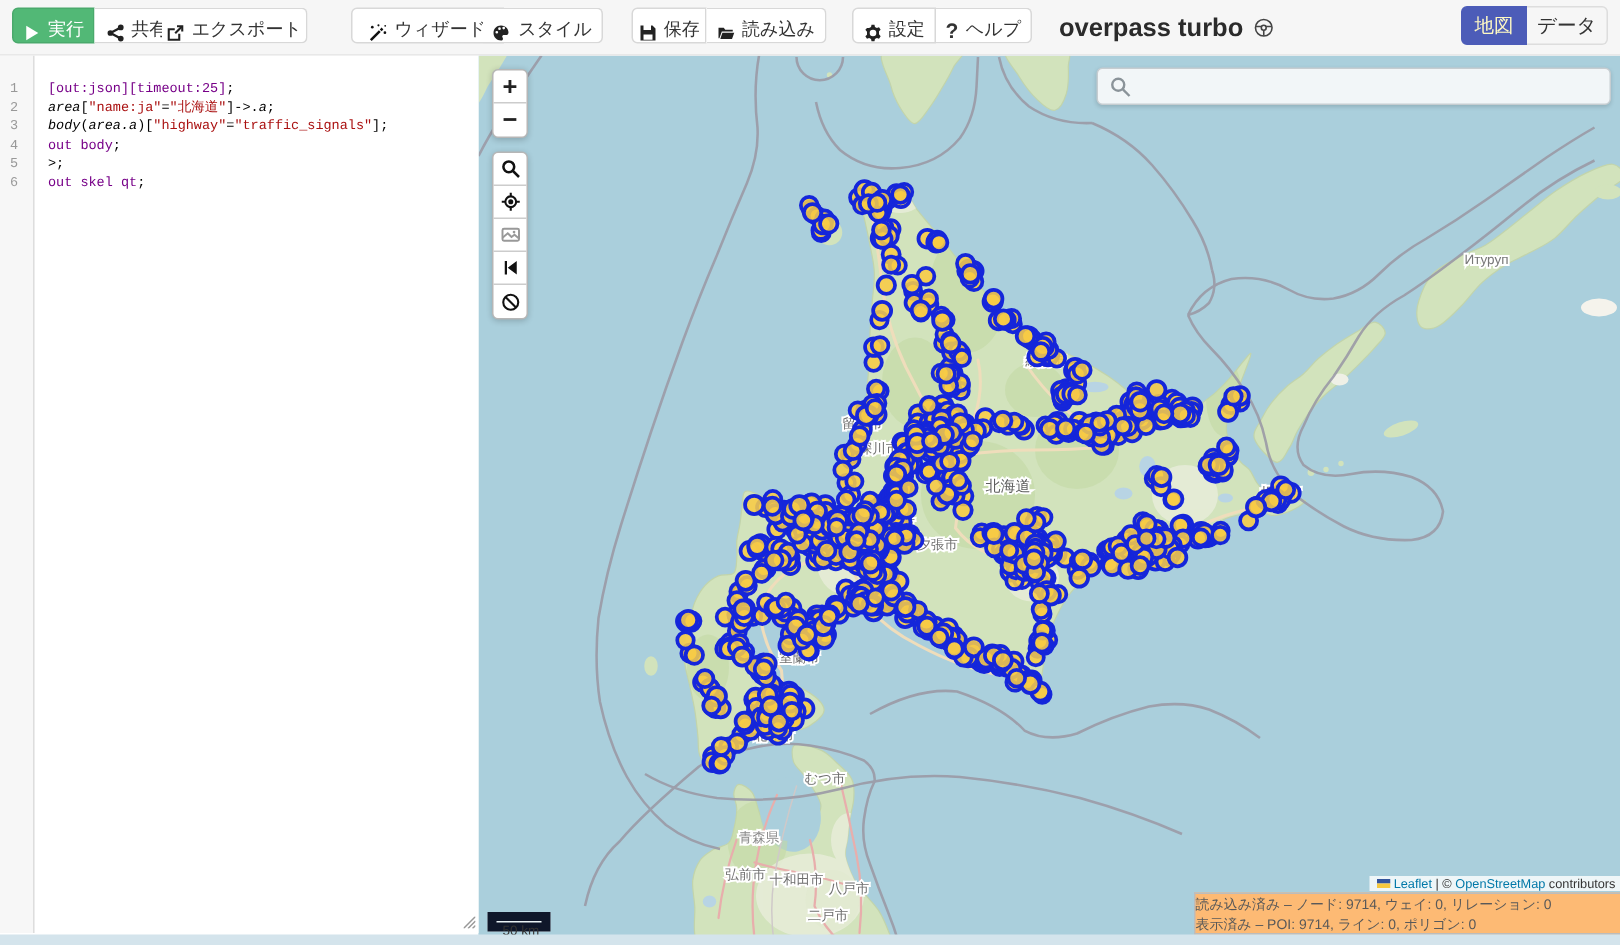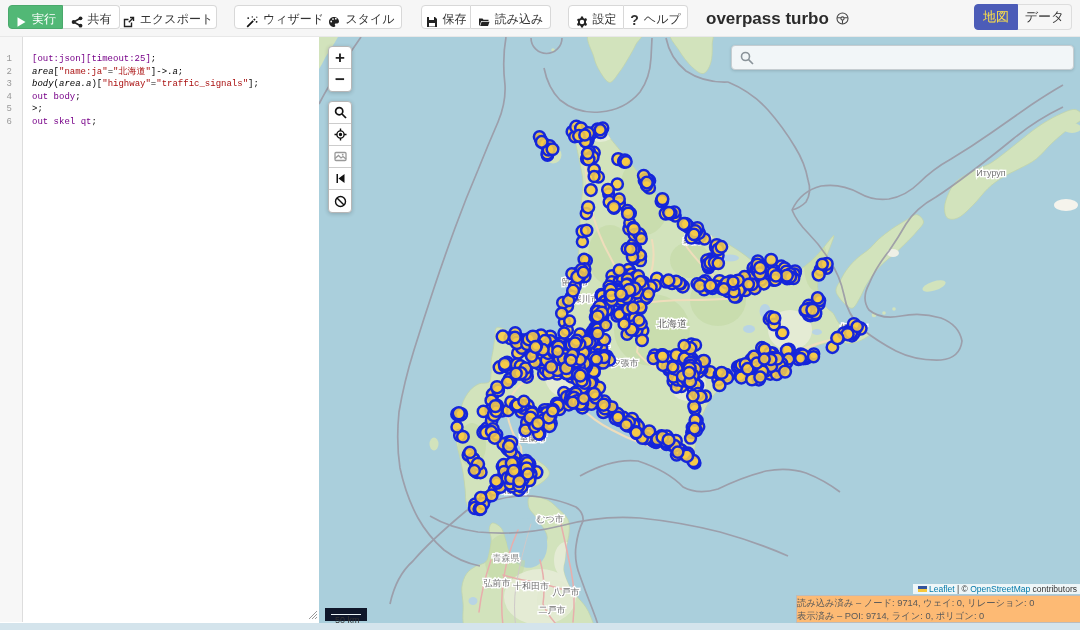--- a/index.html
+++ b/index.html
@@ -1768,21 +1768,21 @@
 <svg class="icon12" viewBox="0 0 12 12">
       <path d="M2.5 1.2 L10.5 6 L2.5 10.8 Z" fill="#fff"></path>
     </svg>実行</div>
 <div class="btn grp-r" style="left:63px; width:57px;">
 <svg class="icon12" viewBox="0 0 12 12" fill="#222">
       <circle cx="9.5" cy="2.3" r="1.9"></circle>
       <circle cx="2.6" cy="6" r="1.9"></circle>
       <circle cx="9.5" cy="9.7" r="1.9"></circle>
       <path d="M2.6 6 L9.5 2.3 M2.6 6 L9.5 9.7" stroke="#222" stroke-width="1.6"></path>
     </svg>共有</div>
-<div class="btn grp-r" style="left:120px; width:97px;">
+<div class="btn grp-r" style="left:108px; width:97px;">
 <svg class="icon12" viewBox="0 0 12 12" fill="none" stroke="#222" stroke-width="1.4">
       <path d="M8.5 6.5 V10.5 H1.5 V3.5 H5.5"></path>
       <path d="M7 1.5 H10.5 V5"></path>
       <path d="M10.3 1.7 L5.8 6.2"></path>
     </svg>エクスポート</div>
 
 <div class="btn grp-l" style="left:234px; width:102px;">
 <svg class="icon12" viewBox="0 0 12 12" fill="#111">
       <path d="M0.6 10.2 L6.6 4.2 L7.8 5.4 L1.8 11.4 Z M7.2 3.6 L8.4 2.4 L9.6 3.6 L8.4 4.8 Z"></path>
       <circle cx="10.6" cy="5.8" r="0.9"></circle>
@@ -1812,21 +1812,21 @@
 <span style="font-weight:bold;font-size:14px;">?</span>ヘルプ</div>
 
 <div class="logo">overpass turbo
 <svg width="13" height="13" viewBox="0 0 16 16" fill="none" stroke="#444" stroke-width="1.3">
 <circle cx="8" cy="8" r="6.8"></circle>
       <circle cx="8" cy="8" r="2"></circle>
 <path d="M1.5 7 L6 7 M10 7 L14.5 7 M8 10 L8 14.5"></path>
     </svg>
 </div>
 
-<div class="mapdata" style="left:974px; width:44px; background:#4c5cb8; color:#fde047; border-radius:4px 0 0 4px; border:1px solid #4c5cb8;">地図</div>
+<div class="mapdata" style="left:974px; width:44px; background:#4c5cb8; color:#fef9c3; border-radius:4px 0 0 4px; border:1px solid #4c5cb8;">地図</div>
 <div class="mapdata" style="left:1018px; width:54px; background:#f6f6f6; color:#333; border:1px solid #ddd; border-left:none; border-radius:0 4px 4px 0;">データ</div>
 
 <div id="editor">
 <div id="gutter">1<br>2<br>3<br>4<br>5<br>6</div>
 <div id="code"><span class="cm-k">[out:json][timeout:25]</span>;
 <span class="cm-v">area</span>[<span class="cm-s">"name:ja"</span>=<span class="cm-s">"北海道"</span>]-&gt;.<span class="cm-v">a</span>;
 <span class="cm-v">body</span>(<span class="cm-v">area.a</span>)[<span class="cm-s">"highway"</span>=<span class="cm-s">"traffic_signals"</span>];
 <span class="cm-k">out</span> <span class="cm-k">body</span>;
 &gt;;
 <span class="cm-k">out</span> <span class="cm-k">skel</span> <span class="cm-k">qt</span>;</div>

